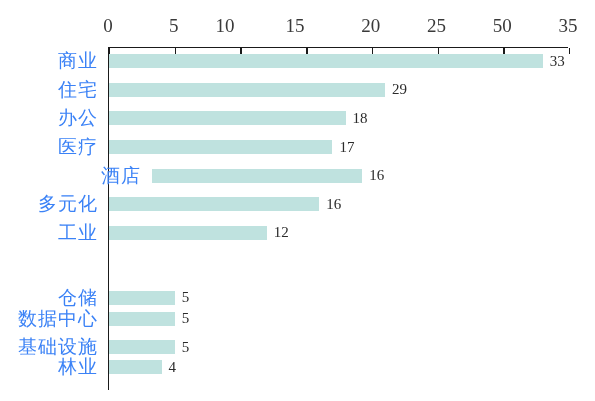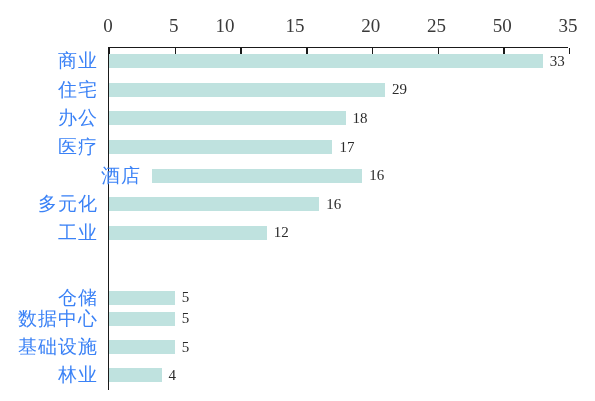--- a/index.html
+++ b/index.html
@@ -204,21 +204,21 @@
           <div class="bar-value">5</div>
         </div>
       </div>
       <div class="row" style="top: 285.833px; height: 28.5833px; text-align: right;">
         <div class="cat-label">基础设施</div>
         <div class="bar-wrap">
           <div class="bar" style="width: 65.7143px; background: rgb(191, 226, 223);"></div>
           <div class="bar-value">5</div>
         </div>
       </div>
-      <div class="row" style="top: 314px; height: 28.5833px;">
+      <div class="row" style="top: 306px; height: 28.5833px;">
         <div class="cat-label">林业</div>
         <div class="bar-wrap">
           <div class="bar" style="width: 52.5714px; background: rgb(191, 226, 223);"></div>
           <div class="bar-value">4</div>
         </div>
       </div>
     </div>
 
 </div>
 

